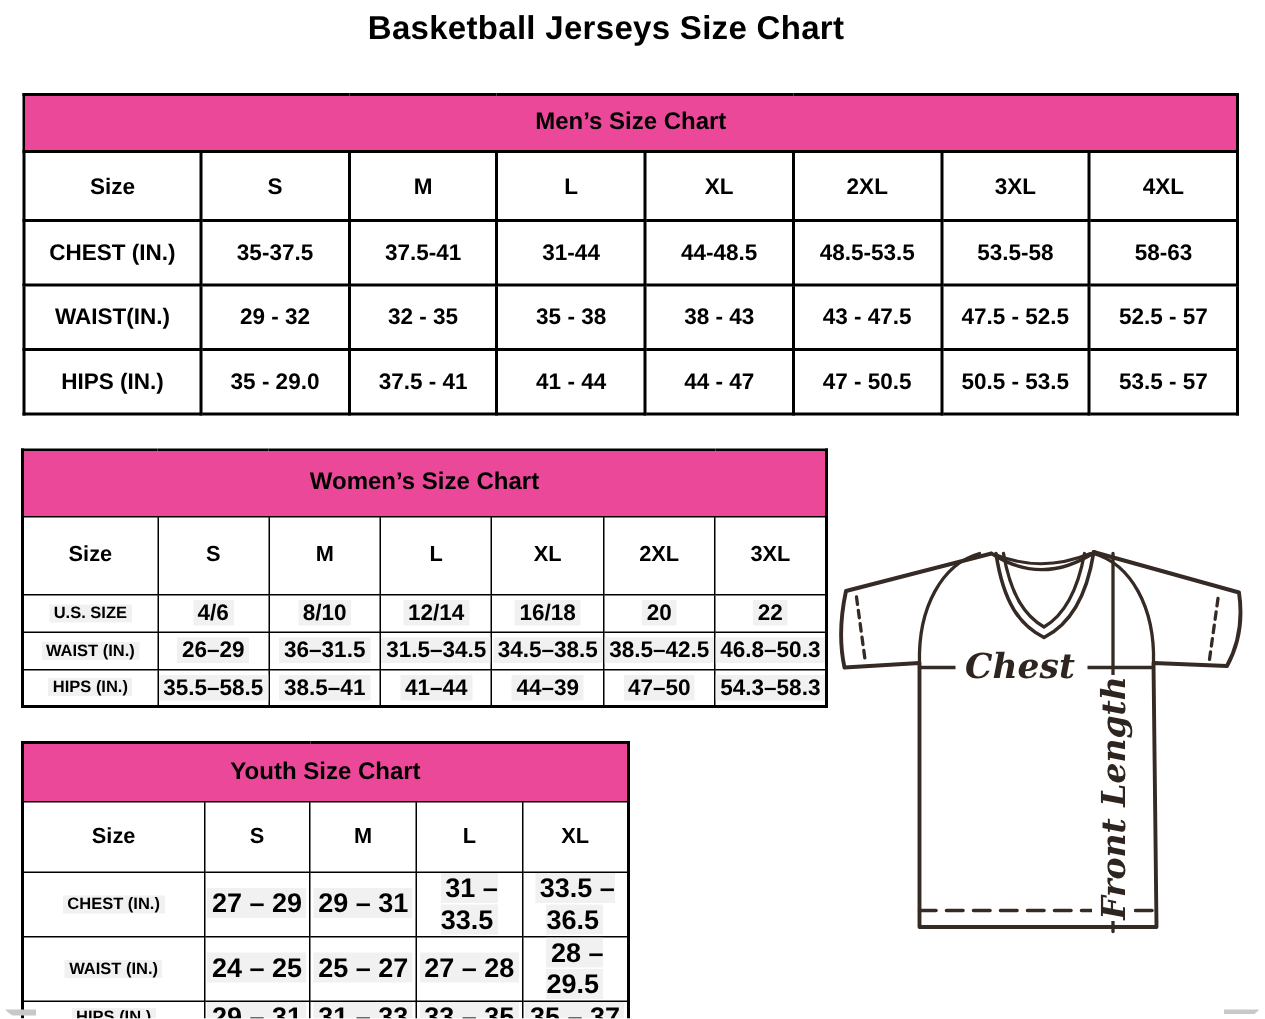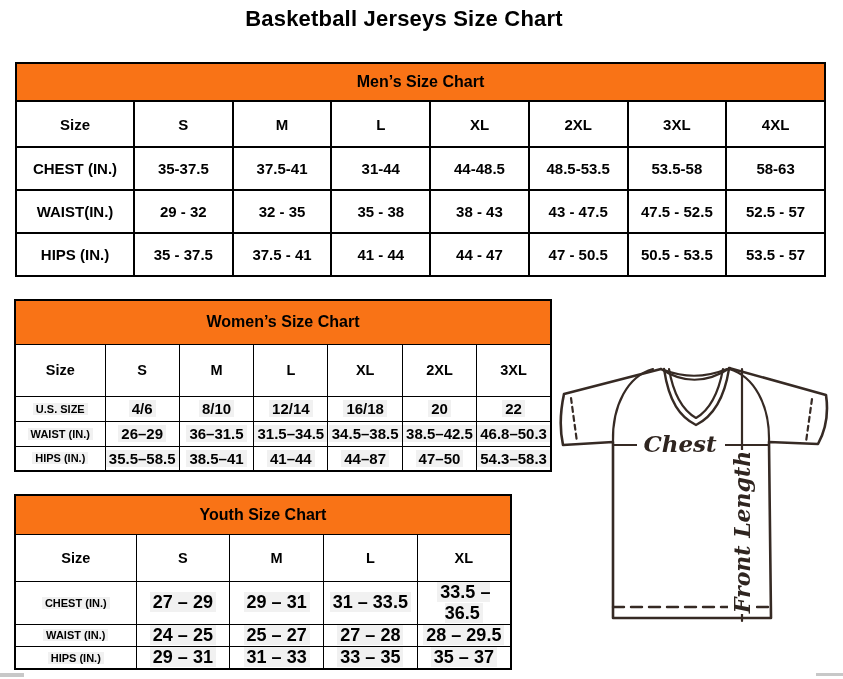--- a/index.html
+++ b/index.html
@@ -1,52 +1,52 @@
 <!DOCTYPE html>
 <html><head>
 <meta charset="utf-8">
 <style>
   html,body { margin:0; padding:0; background:#ffffff; }
   .page {
     position:relative; width:843px; height:679px; background:#fff;
-    font-family:"Liberation Sans", sans-serif; overflow:hidden;
+    font-family:"Liberation Sans", sans-serif; overflow:hidden;border-radius:16px;
   }
   .page-title {
     position:absolute; left:0; top:6px; width:808px; margin:0;
     text-align:center; font-size:22px; font-weight:bold; color:#000;
     letter-spacing:0.2px;
   }
   .tbl { position:absolute; }
   .tbl table {
     border-collapse:collapse; width:100%; height:100%;
     table-layout:fixed; text-align:center; color:#000;
   }
   .tbl td { border:1px solid #000; padding:0; font-weight:bold; overflow:hidden; }
   .tbl table { border:2px solid #000; }
-  .tbl td.ttl { background:#f97316; font-size:16px; }
+  .tbl td.ttl { background:#ec4899; font-size:16px; }
 
   
   .men  { left:15px;  top:62px;  width:811px; height:213px; }
   .men td { border-width:2px; }
   .men tr.r-title { height:38px; }
   .men tr.r-head  { height:46px; }
   .men tr.r-data  { height:43px; }
   .men td.hdr, .men td.lbl, .men td.val { font-size:15px; }
 
   
   .women { left:14px; top:299px; width:538px; height:173px; }
   .women tr.r-title { height:39px;margin-left:13px; }
   .women tr.r-head  { height:46px; }
   .women tr.r-data  { height:22px; }
   .women td.hdr { font-size:14.5px; }
   .women td.lbl { font-size:11px;margin-top:23px; }
   .women td.val { font-size:15px; }
 
   
-  .youth { left:14px; top:494px; width:498px; height:176px; }
+  .youth { left:14px; top:494px; width:406px; height:176px; }
   .youth tr.r-title { height:39px; }
   .youth tr.r-head  { height:47px; }
   .youth tr.r-data  { height:22.5px; }
   .youth td.hdr { font-size:14.5px; }
   .youth td.lbl { font-size:11px; }
   .youth td.val { font-size:18px; }
 
   
   .sh { background:#f1f1f1; padding:0 3px; }
 
@@ -104,21 +104,21 @@
             <td class="val"><span>29 - 32</span></td>
             <td class="val"><span>32 - 35</span></td>
             <td class="val"><span>35 - 38</span></td>
             <td class="val"><span>38 - 43</span></td>
             <td class="val"><span>43 - 47.5</span></td>
             <td class="val"><span>47.5 - 52.5</span></td>
             <td class="val"><span>52.5 - 57</span></td>
           </tr>
           <tr class="r-data">
             <td class="lbl"><span>HIPS (IN.)</span></td>
-            <td class="val"><span>35 - 37.5</span></td>
+            <td class="val"><span>35 - 29.0</span></td>
             <td class="val"><span>37.5 - 41</span></td>
             <td class="val"><span>41 - 44</span></td>
             <td class="val"><span>44 - 47</span></td>
             <td class="val"><span>47 - 50.5</span></td>
             <td class="val"><span>50.5 - 53.5</span></td>
             <td class="val"><span>53.5 - 57</span></td>
           </tr>
         </tbody>
       </table>
   </div>
@@ -163,21 +163,21 @@
             <td class="val"><span class="sh">31.5–34.5</span></td>
             <td class="val"><span class="sh">34.5–38.5</span></td>
             <td class="val"><span class="sh">38.5–42.5</span></td>
             <td class="val"><span class="sh">46.8–50.3</span></td>
           </tr>
           <tr class="r-data">
             <td class="lbl"><span class="sh">HIPS (IN.)</span></td>
             <td class="val"><span class="sh">35.5–58.5</span></td>
             <td class="val"><span class="sh">38.5–41</span></td>
             <td class="val"><span class="sh">41–44</span></td>
-            <td class="val"><span class="sh">44–87</span></td>
+            <td class="val"><span class="sh">44–39</span></td>
             <td class="val"><span class="sh">47–50</span></td>
             <td class="val"><span class="sh">54.3–58.3</span></td>
           </tr>
         </tbody>
       </table>
   </div>
 
   <div class="tbl youth">
     <table>
         <colgroup>

